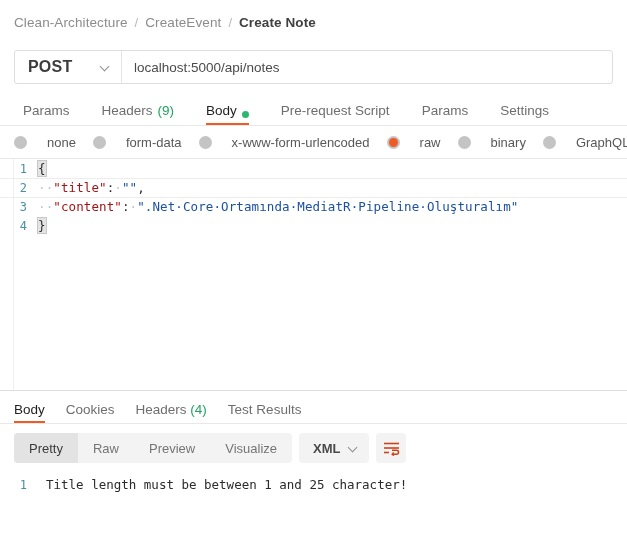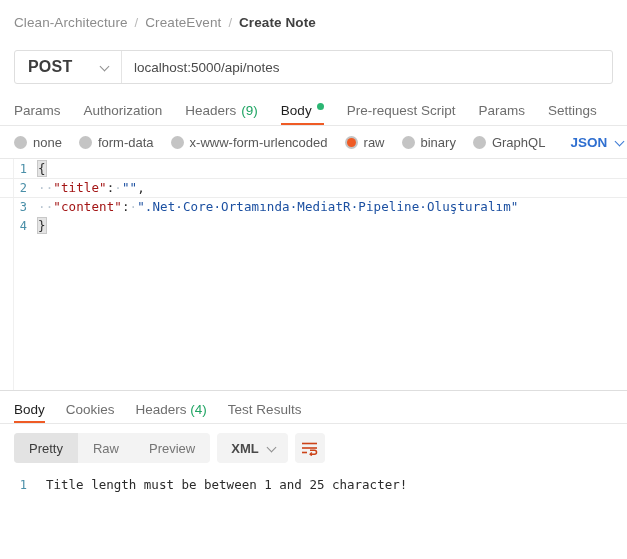--- a/index.html
+++ b/index.html
@@ -93,22 +93,23 @@
     position: relative;
   }
   .req-tab {
     font-size: 13.5px;
     color: #6e6e6e;
     padding-bottom: 7px;
     cursor: pointer;
     position: relative;
     white-space: nowrap;
     display: flex;
-    align-items: flex-start;
+    align-items: flex-end;
     gap: 5px;
+    margin-left: 9px;
   }
   .req-tab.active {
     color: #1f1f1f;
   }
   .req-tab.active::after {
     content: "";
     position: absolute;
     left: 0; right: 0; bottom: 0;
     height: 2px;
     background: #ef5b25;
@@ -131,21 +132,21 @@
   .bodytype-row {
     height: 32px;
     display: flex;
     align-items: center;
     padding: 0 14px;
     gap: 17px;
   }
   .radio-opt {
     display: flex;
     align-items: center;
-    gap: 6px;
+    gap: 20px;
     cursor: pointer;
     font-size: 13px;
     color: #585858;
     white-space: nowrap;
   }
   .radio {
     width: 13px; height: 13px;
     border-radius: 50%;
     background: #c4c4c4;
     flex: none;
@@ -353,23 +354,20 @@
   <div class="method-select">
     <span class="method-label">POST</span>
     <span class="chev"></span>
   </div>
   <div class="url-input" placeholder="Enter request URL">localhost:5000/api/notes</div>
 </div>
 
 <div class="req-tabs">
   <div class="req-tab">
     <span>Params</span>
-  </div>
-  <div class="req-tab">
-    <span>Authorization</span>
   </div>
   <div class="req-tab">
     <span>Headers</span>
     <span class="count-green">(9)</span>
   </div>
   <div class="req-tab active">
     <span>Body</span>
     <span class="dot-green"></span>
   </div>
   <div class="req-tab">
@@ -464,20 +462,23 @@
   <div class="segmented">
     <div class="seg-btn active">
       <span>Pretty</span>
     </div>
     <div class="seg-btn">
       <span>Raw</span>
     </div>
     <div class="seg-btn">
       <span>Preview</span>
     </div>
+    <div class="seg-btn">
+      <span>Visualize</span>
+    </div>
   </div>
 
   <div class="fmt-select">
     <span class="fmt-label">XML</span>
     <span class="chev"></span>
   </div>
 
   <div class="wrap-btn">
     <svg width="17" height="15" viewBox="0 0 17 15">
       <line x1="1" y1="2.5" x2="16" y2="2.5" stroke="#cc4318" stroke-width="1.6"></line>

